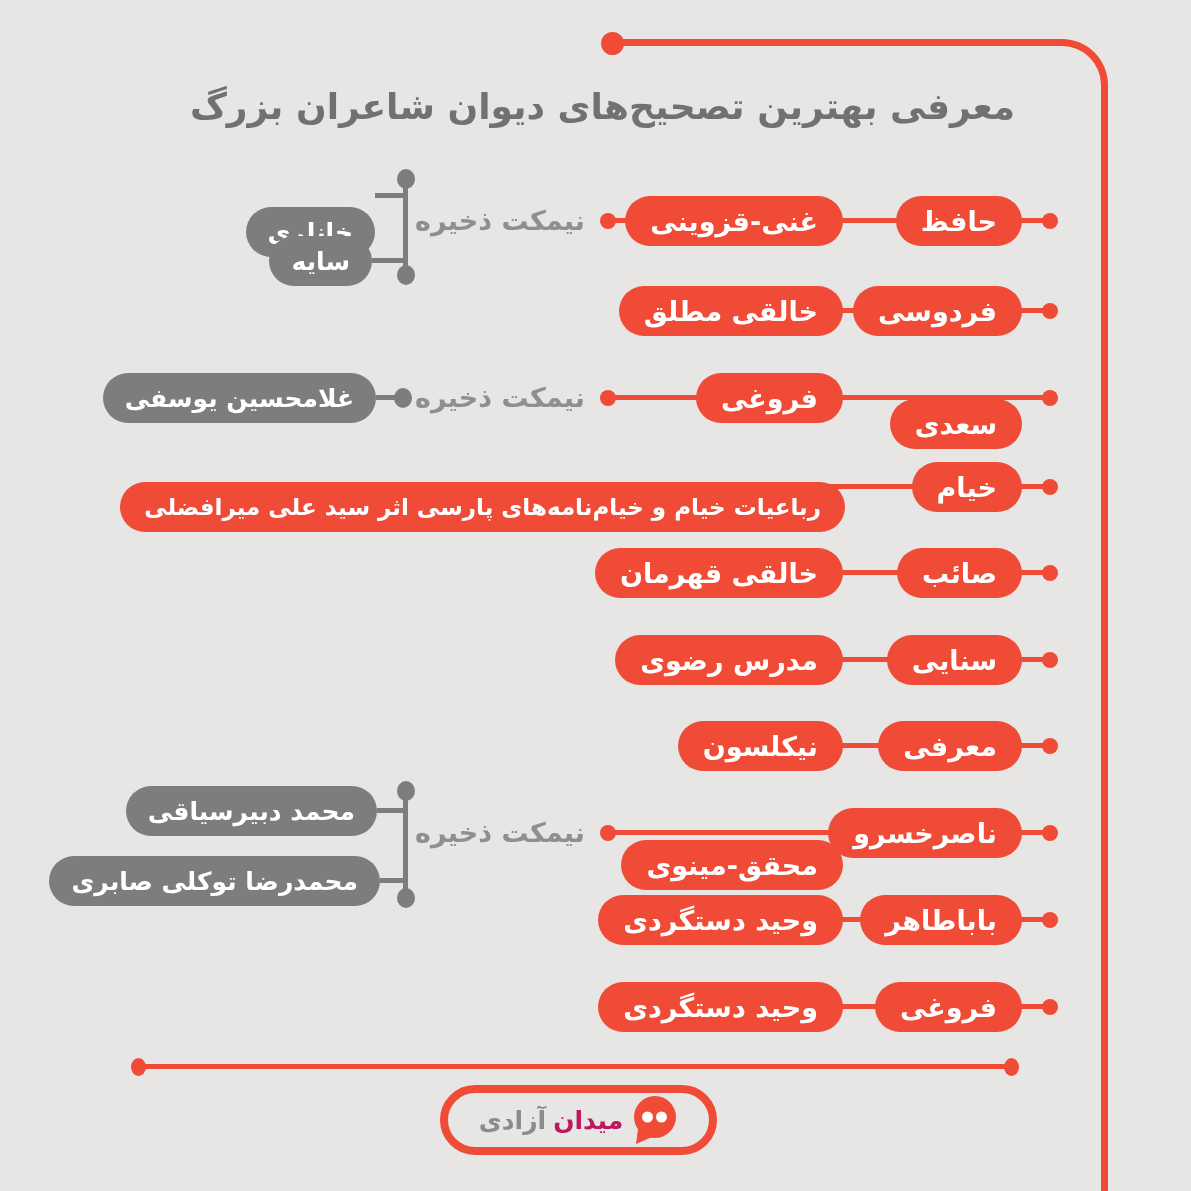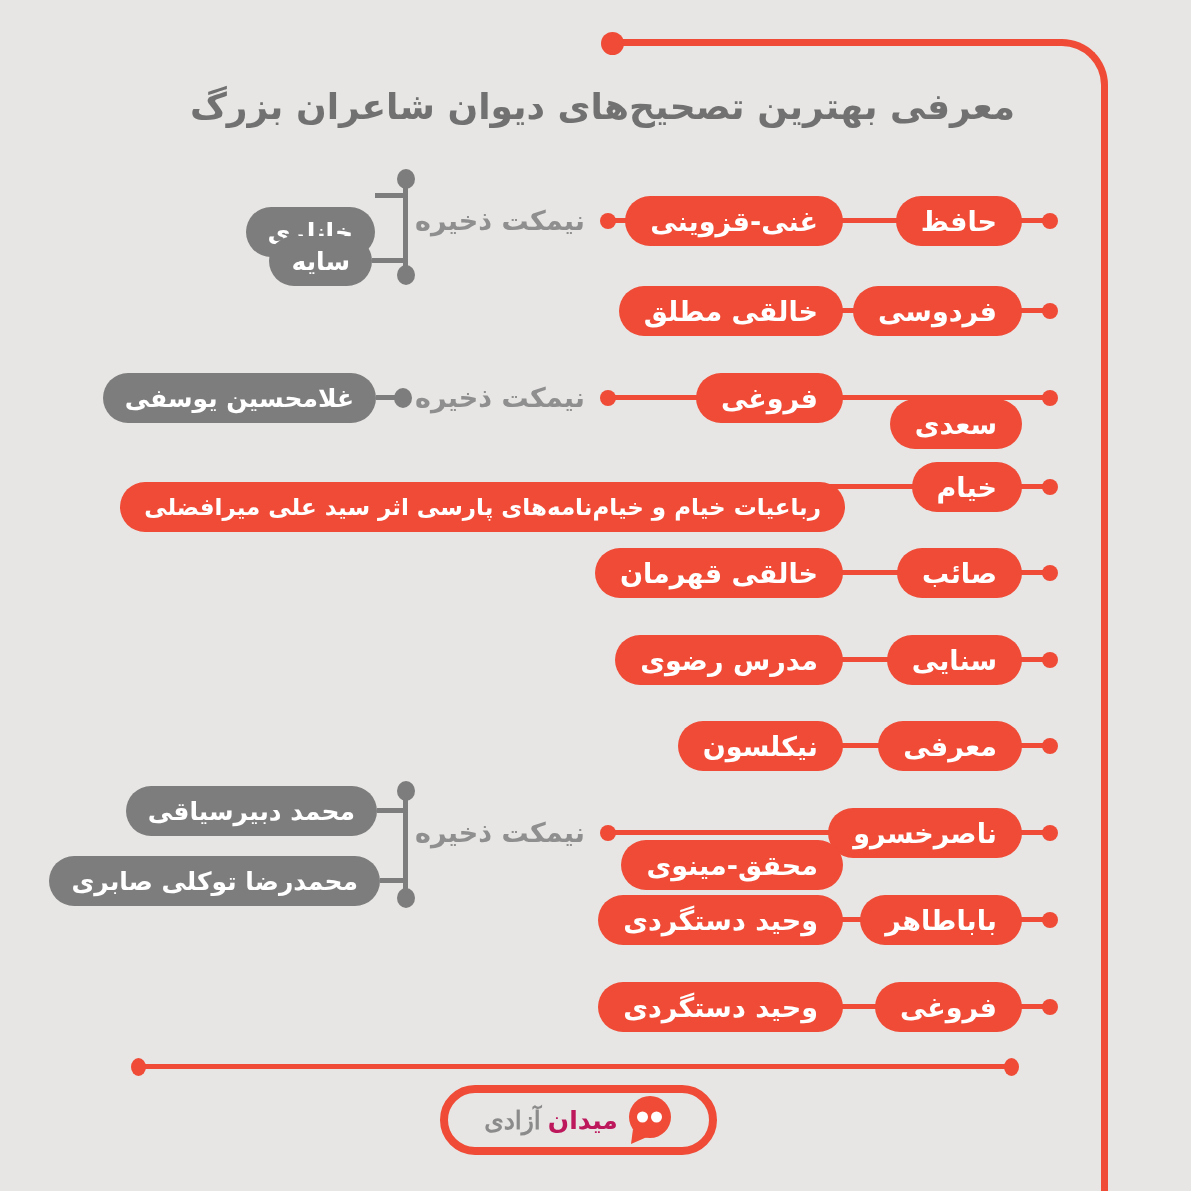--- a/index.html
+++ b/index.html
@@ -51,21 +51,21 @@
   .bottom-line { position:absolute; left:138px; top:1064px; width:873px; height:5px; background:#ef4b36; }
   .bdot { position:absolute; width:15px; height:18px; border-radius:50%; background:#ef4b36; }
   
   .logo {
     position:absolute; left:440px; top:1085px; width:277px; height:70px;
     border:8px solid #ef4b36; border-radius:43px; box-sizing:border-box;
     display:flex; align-items:center; justify-content:center; gap:7px; direction:rtl;
   }
   .logo-text { font-size:25px; font-weight:bold; white-space:nowrap; }
   .logo-red  { color:#be185d; }
-  .logo-gray { color:#8b8b8b;font-family:Liberation Serif, serif; }
+  .logo-gray { color:#8b8b8b; }
 </style>
 </head>
 <body>
 
 <div id="canvas">
 
   <div class="frame"></div>
   <div class="frame-dot"></div>
 
   <div class="title">معرفی بهترین تصحیح‌های دیوان شاعران بزرگ</div>

